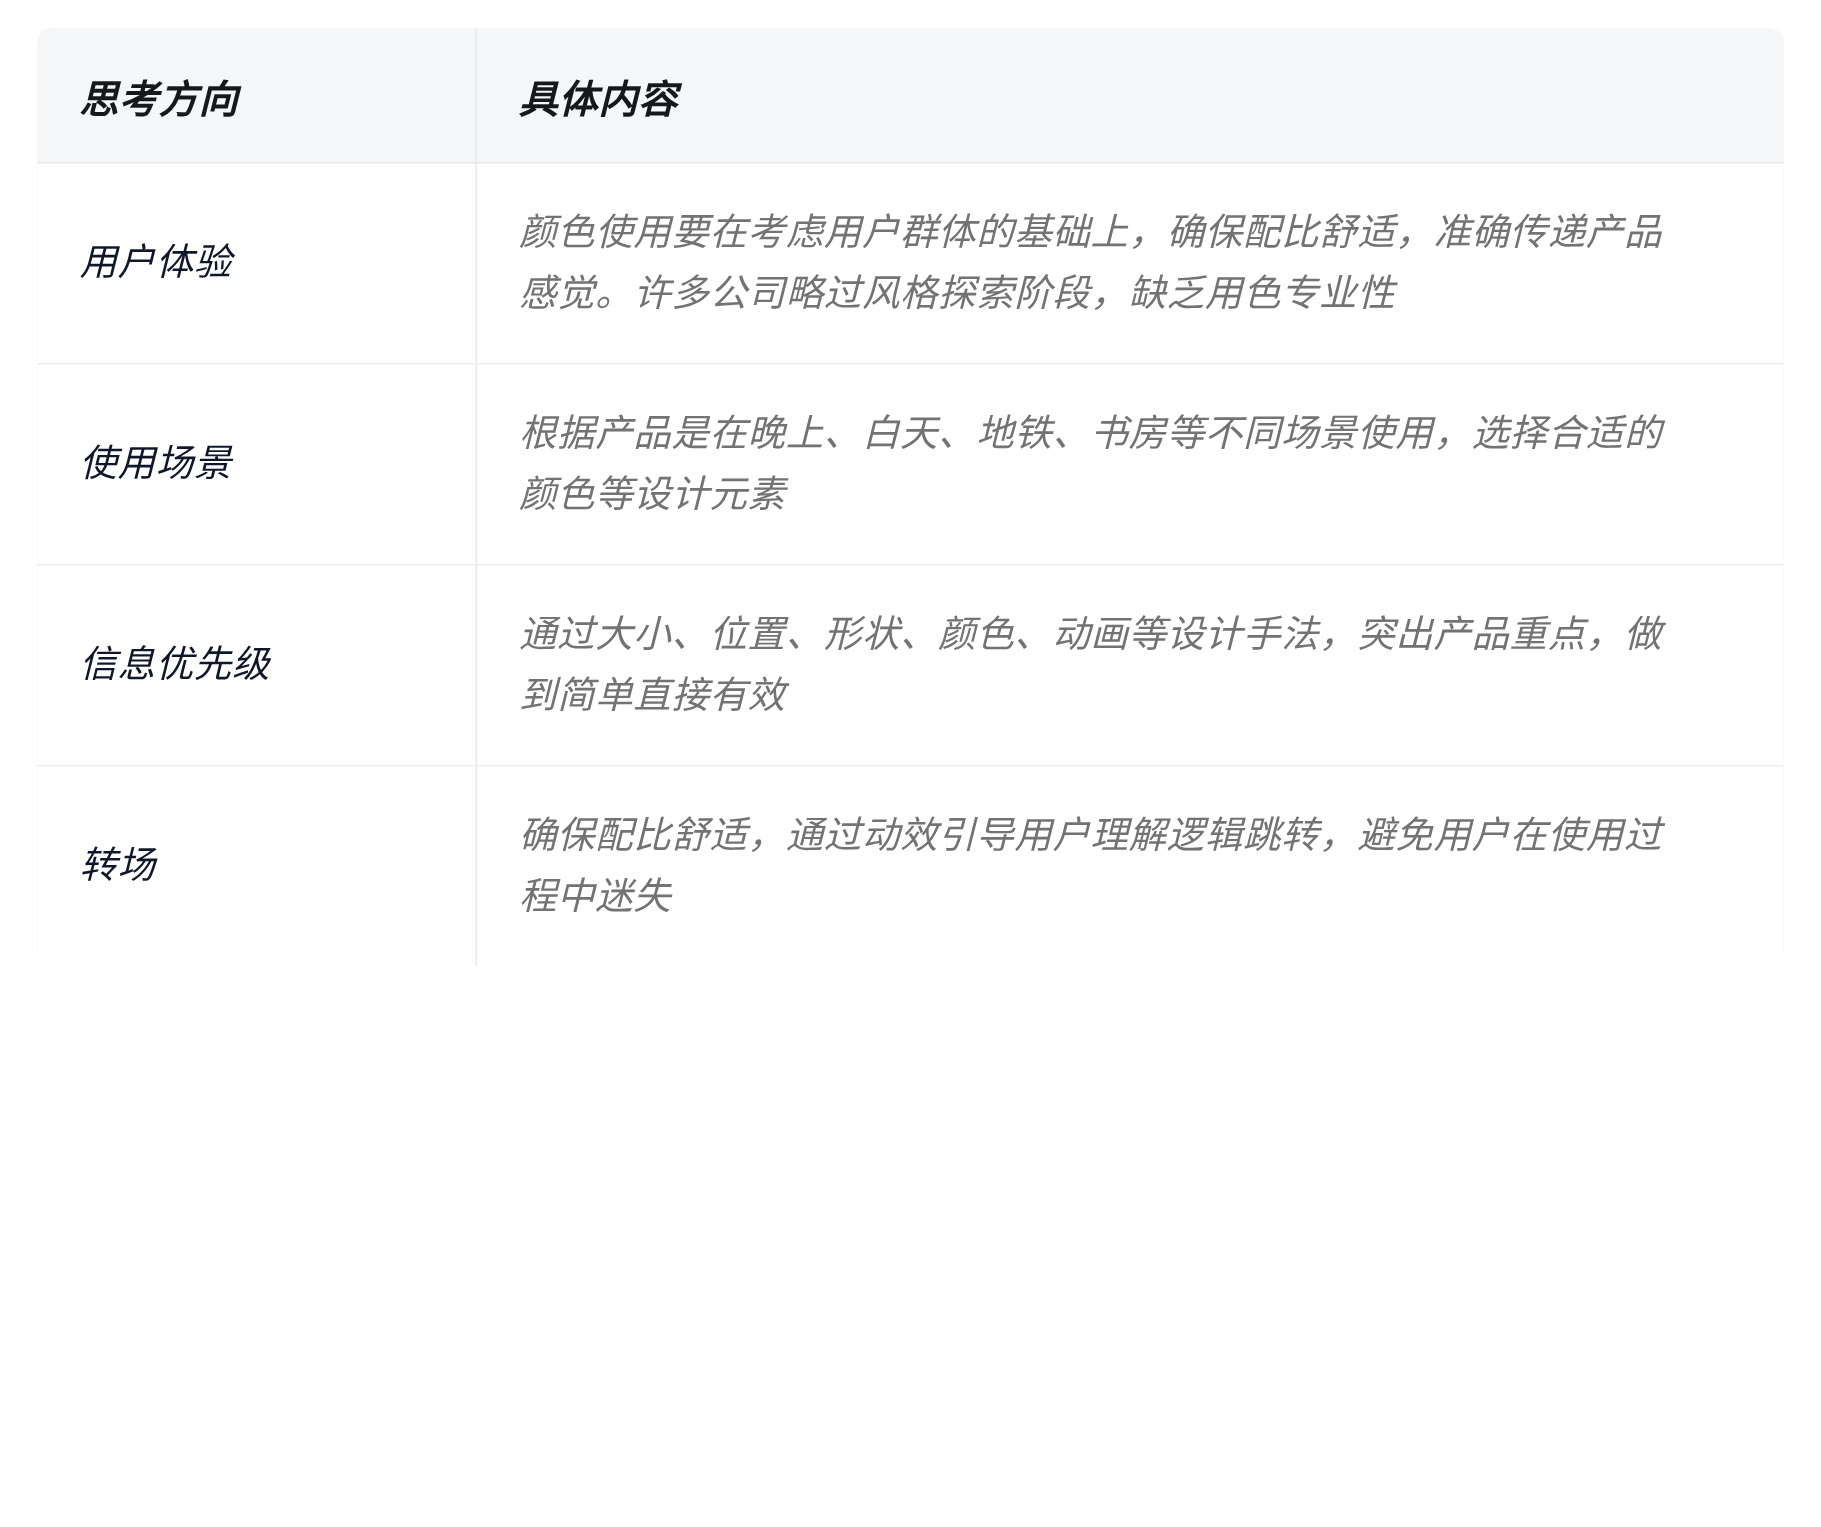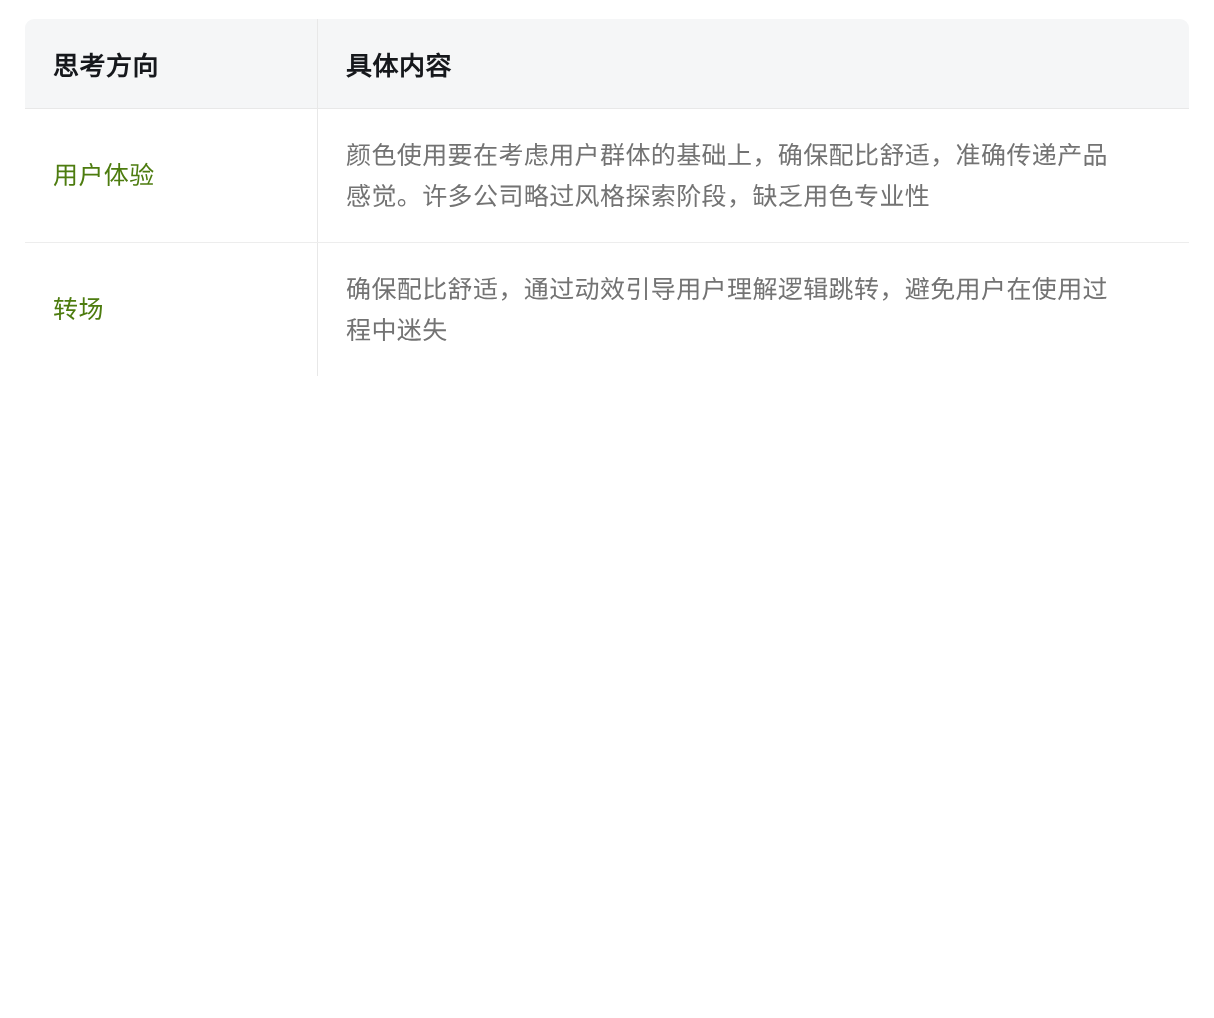--- a/index.html
+++ b/index.html
@@ -12,20 +12,21 @@
     height: 1018px;
     font-family: "Liberation Sans", "DejaVu Sans", sans-serif;
     color: #1f1f1f;
     overflow: hidden;
   }
 
   .table-wrap {
     box-sizing: border-box;
     width: 1102px;
     padding: 18px 24px 0 24px;
+    font-style: italic;
   }
 
   table.data-table {
     width: 1166px;
     border-collapse: collapse;
     background: #ffffff;
     border: 1px solid #e8e8e8;
     border-radius: 10px;
     overflow: hidden;
     table-layout: fixed;
@@ -53,21 +54,21 @@
     padding: 26px 28px;
     border-bottom: 1px solid #ededed;
     vertical-align: middle;
     line-height: 1.62;
     letter-spacing: 0.4px;
   }
 
   table.data-table tbody td.cell-dir {
     width: 236px;
     border-right: 1px solid #e8e8e8;
-    color: #4d7c0f;
+    color: #0f172a;
     white-space: nowrap;
   }
 
   table.data-table tbody tr:last-child td {
     border-bottom: none;
   }
 
   table.data-table tbody td.cell-content {
     padding-right: 60px;
   }
@@ -82,18 +83,26 @@
         <th class="col-dir">思考方向</th>
         <th class="col-content">具体内容</th>
       </tr>
     </thead>
     <tbody>
       <tr>
         <td class="cell-dir">用户体验</td>
         <td class="cell-content">颜色使用要在考虑用户群体的基础上，确保配比舒适，准确传递产品感觉。许多公司略过风格探索阶段，缺乏用色专业性</td>
       </tr>
       <tr>
+        <td class="cell-dir">使用场景</td>
+        <td class="cell-content">根据产品是在晚上、白天、地铁、书房等不同场景使用，选择合适的颜色等设计元素</td>
+      </tr>
+      <tr>
+        <td class="cell-dir">信息优先级</td>
+        <td class="cell-content">通过大小、位置、形状、颜色、动画等设计手法，突出产品重点，做到简单直接有效</td>
+      </tr>
+      <tr>
         <td class="cell-dir">转场</td>
         <td class="cell-content">确保配比舒适，通过动效引导用户理解逻辑跳转，避免用户在使用过程中迷失</td>
       </tr>
     </tbody>
   </table>
 </div>
 
 </body></html>

